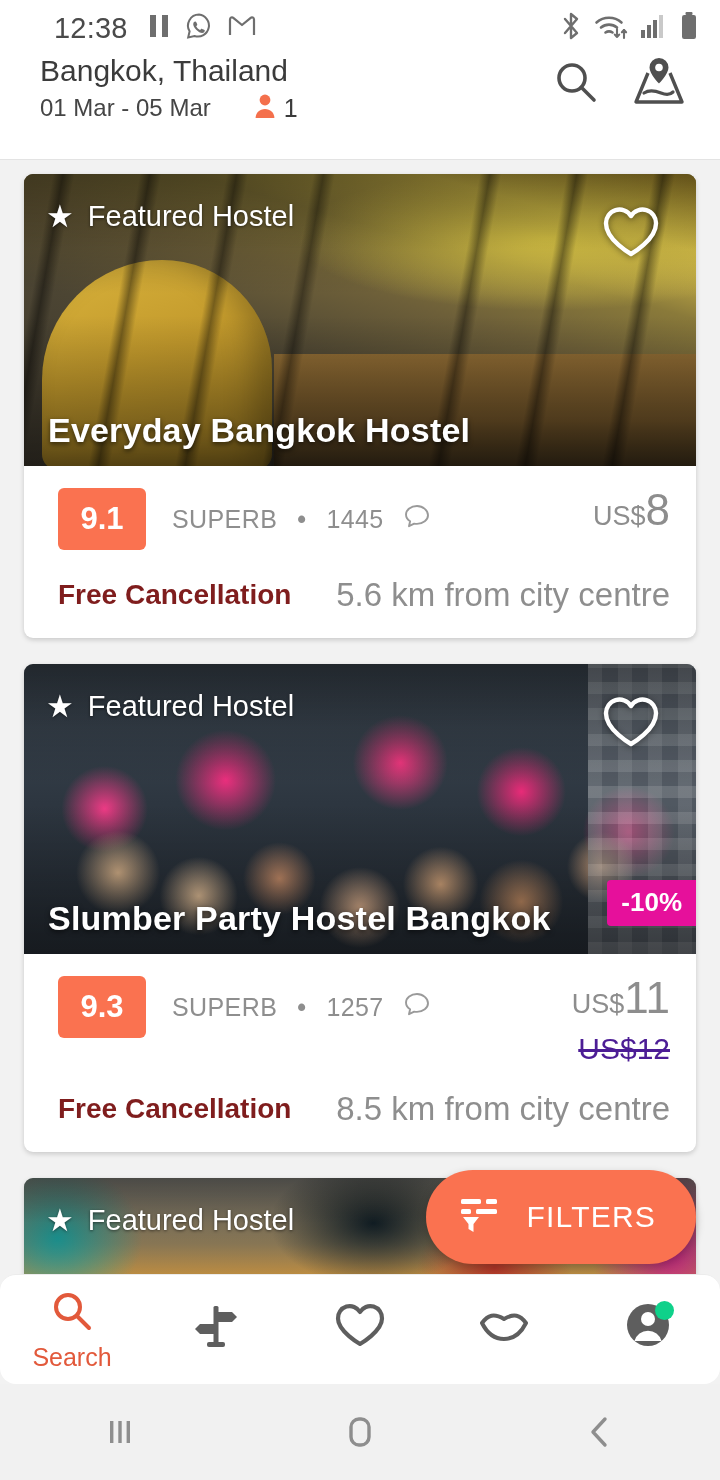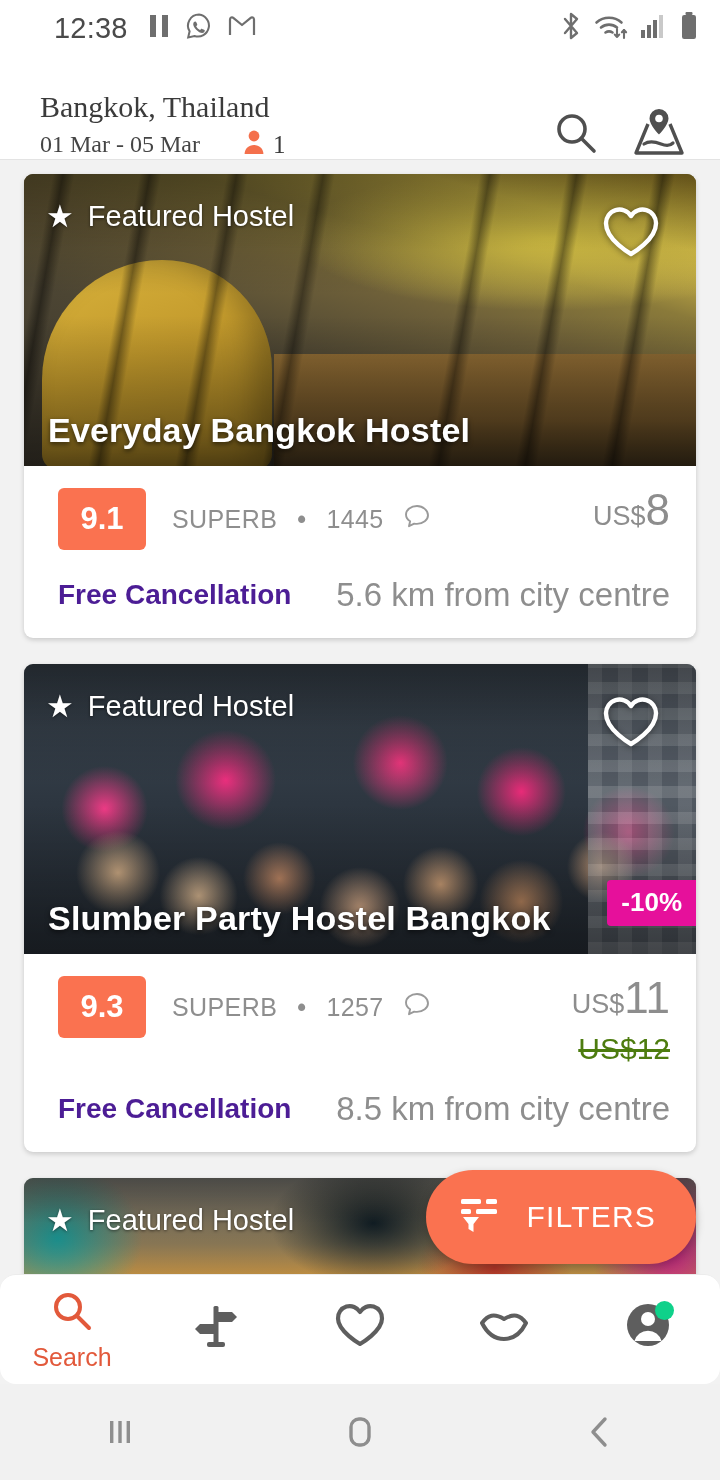--- a/index.html
+++ b/index.html
@@ -27,24 +27,23 @@
   .sb-clock { font-size: 29px; letter-spacing: .2px; color: #4a4a4a; margin-left: 32px; }
   .sb-left-icons { display: flex; align-items: center; gap: 15px; margin-left: 20px; }
   .sb-spacer { flex: 1 1 auto; }
   .sb-right-icons { display: flex; align-items: center; gap: 12px; }
   .sb-icon { display: block; }
 
   
   .header {
     flex: 0 0 104px; height: 104px;
     background: #ffffff;
-    display: flex; align-items: flex-end;
+    display: flex; align-items: flex-start;
     padding: 0 34px 0 40px;
     border-bottom: 1px solid #e3e3e3;
-    font-family: Liberation Serif, serif;
   }
   .header-texts { display: flex; flex-direction: column; gap: 7px; }
   .header-title { font-size: 30px; color: #3b3b3b; line-height: 1; }
   .header-sub { display: flex; align-items: center; gap: 16px; font-size: 24px; color: #4a4a4a; line-height: 1; }
   .header-dates { color: #454545; }
   .guest-wrap { display: inline-flex; align-items: center; gap: 7px; margin-left: 26px; }
   .guest-count { color: #3b3b3b; font-size: 25px; }
   .header-spacer { flex: 1 1 auto; }
   .header-actions { display: flex; align-items: center; gap: 32px; }
   .hbtn { background: none; border: none; cursor: pointer; display: block; line-height: 0; }
@@ -182,25 +181,25 @@
     display: flex; align-items: center; gap: 20px;
     font-size: 25px; color: #8e8e8e; letter-spacing: .4px;
   }
   .rating-text .bullet { font-weight: bold; }
   .info-spacer { flex: 1 1 auto; }
   .price-col { text-align: right; display:flex; flex-direction:column; align-items:flex-end; }
   .price-main { color: #8d8d8d; line-height: 1; white-space: nowrap; }
   .price-cur { font-size: 27px; }
   .price-amt { font-size: 44px; }
   .price-old {
-    font-size: 30px; color: #4d7c0f;
+    font-size: 30px; color: #4c1d95;
     text-decoration: line-through; margin-top: 14px; line-height: 1;
   }
   .info-row2 { display: flex; align-items: center; margin-top: 26px; }
-  .free-cancel { color: #4c1d95; font-size: 28px; font-weight: bold; }
+  .free-cancel { color: #7f1d1d; font-size: 28px; font-weight: bold; }
   .distance { color: #8e8e8e; font-size: 33px; margin-left: auto; }
 
   
   .filters-btn {
     position: absolute; right: 24px; bottom: 10px; z-index: 30;
     background: #fa7250; color: #ffffff;
     border: none; border-radius: 48px; cursor: pointer;
     height: 94px; padding: 0 40px 0 32px;
     display: flex; align-items: center; gap: 26px;
     box-shadow: 0 4px 10px rgba(0,0,0,.22);

